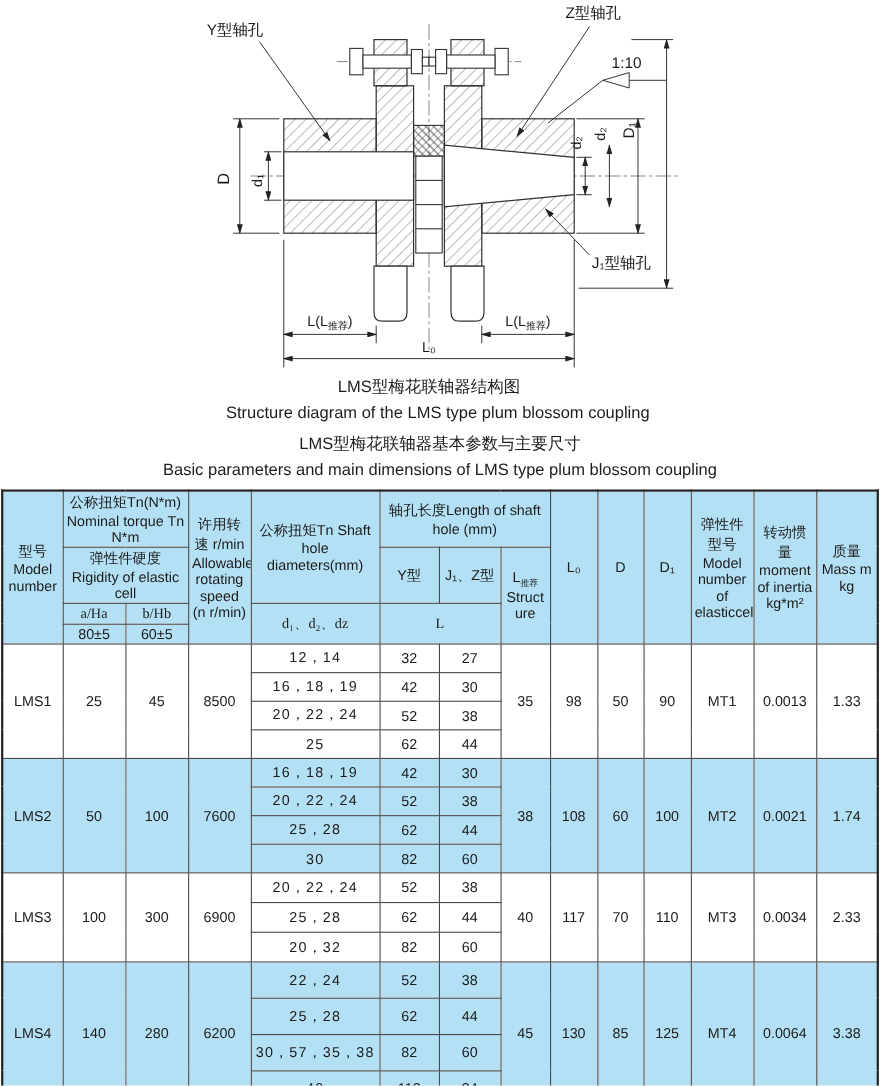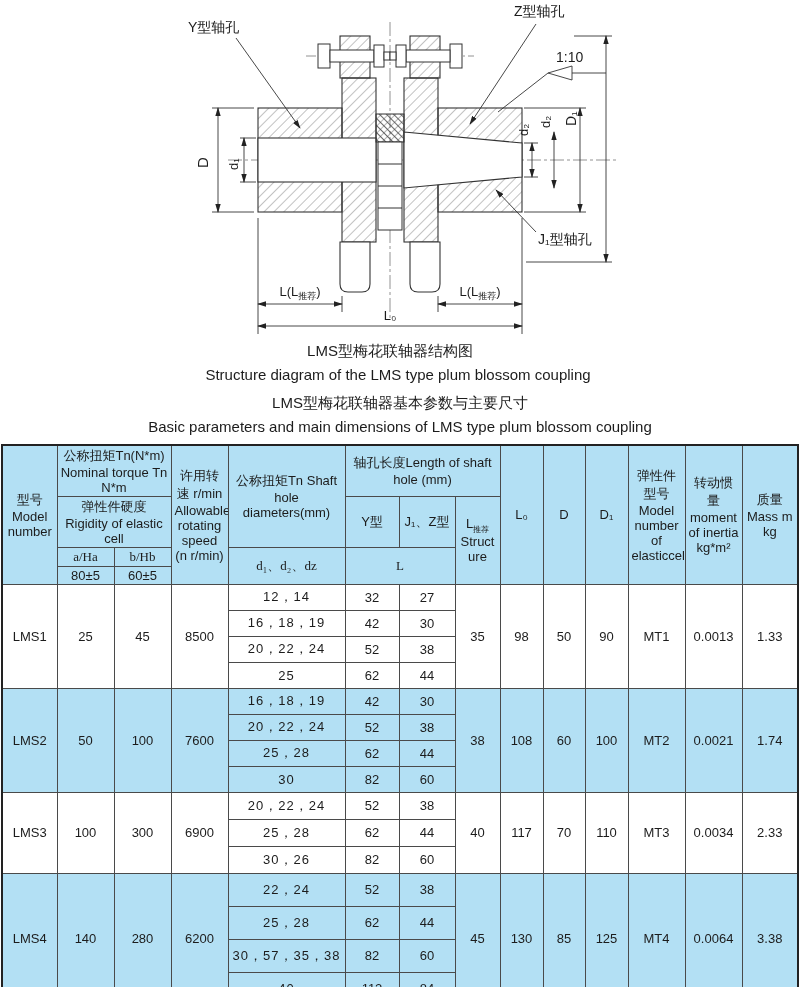--- a/index.html
+++ b/index.html
@@ -274,21 +274,21 @@
       <td rowspan="3" class="num">MT3</td>
       <td rowspan="3" class="num">0.0034</td>
       <td rowspan="3" class="num">2.33</td>
     </tr>
     <tr class="r27 white">
       <td class="dcol">25，28</td>
       <td class="num">62</td>
       <td class="num">44</td>
     </tr>
     <tr class="r27 white">
-      <td class="dcol">30，26</td>
+      <td class="dcol">20，32</td>
       <td class="num">82</td>
       <td class="num">60</td>
     </tr>
 
     <tr class="r33 blue">
       <td rowspan="4" class="num">LMS4</td>
       <td rowspan="4" class="num">140</td>
       <td rowspan="4" class="num">280</td>
       <td rowspan="4" class="num">6200</td>
       <td class="dcol">22，24</td>

